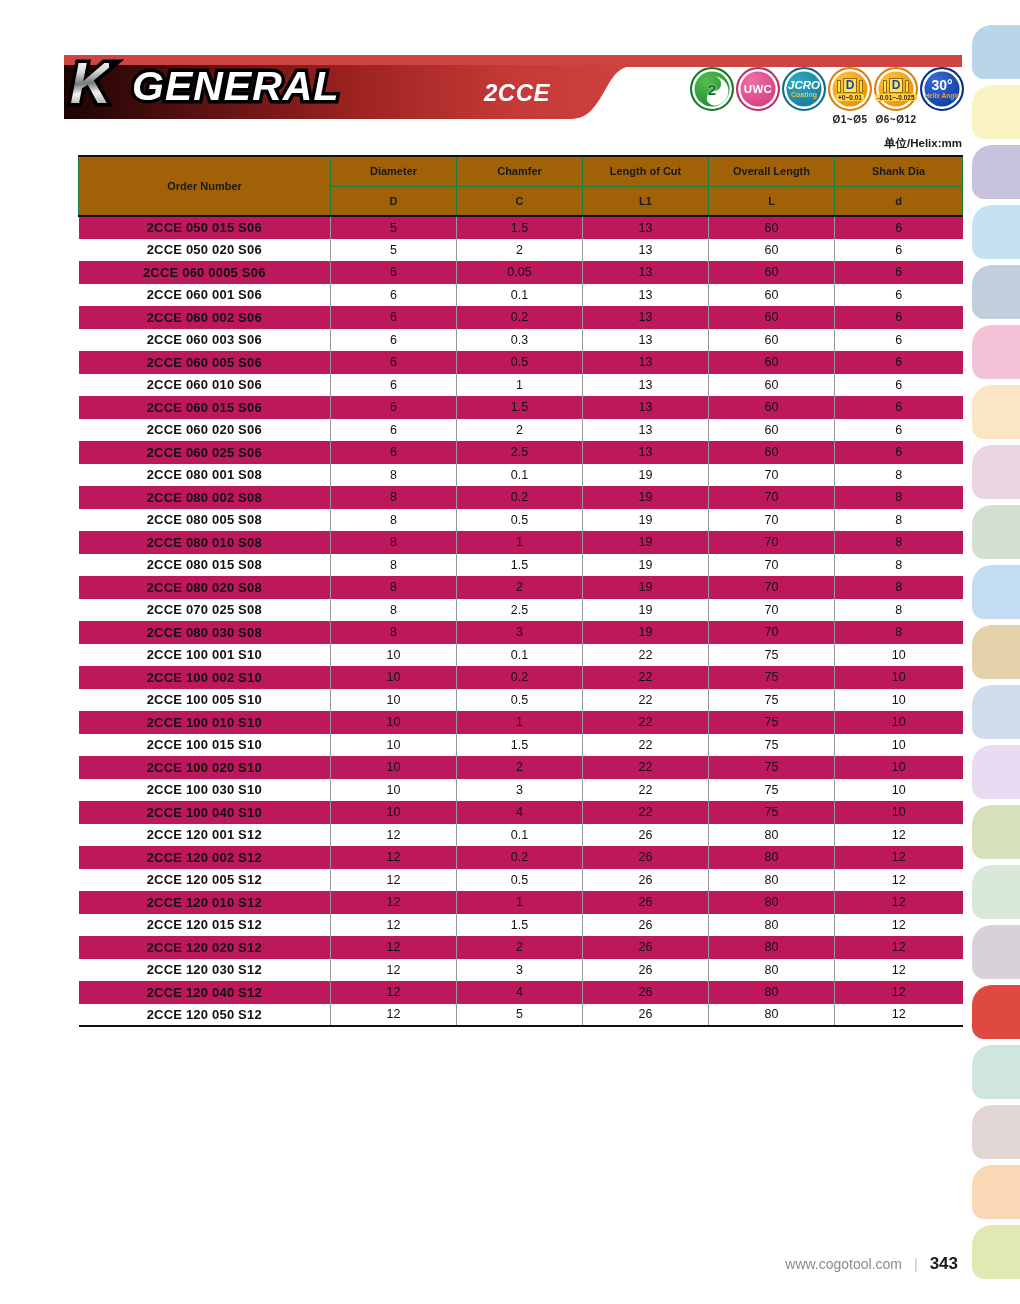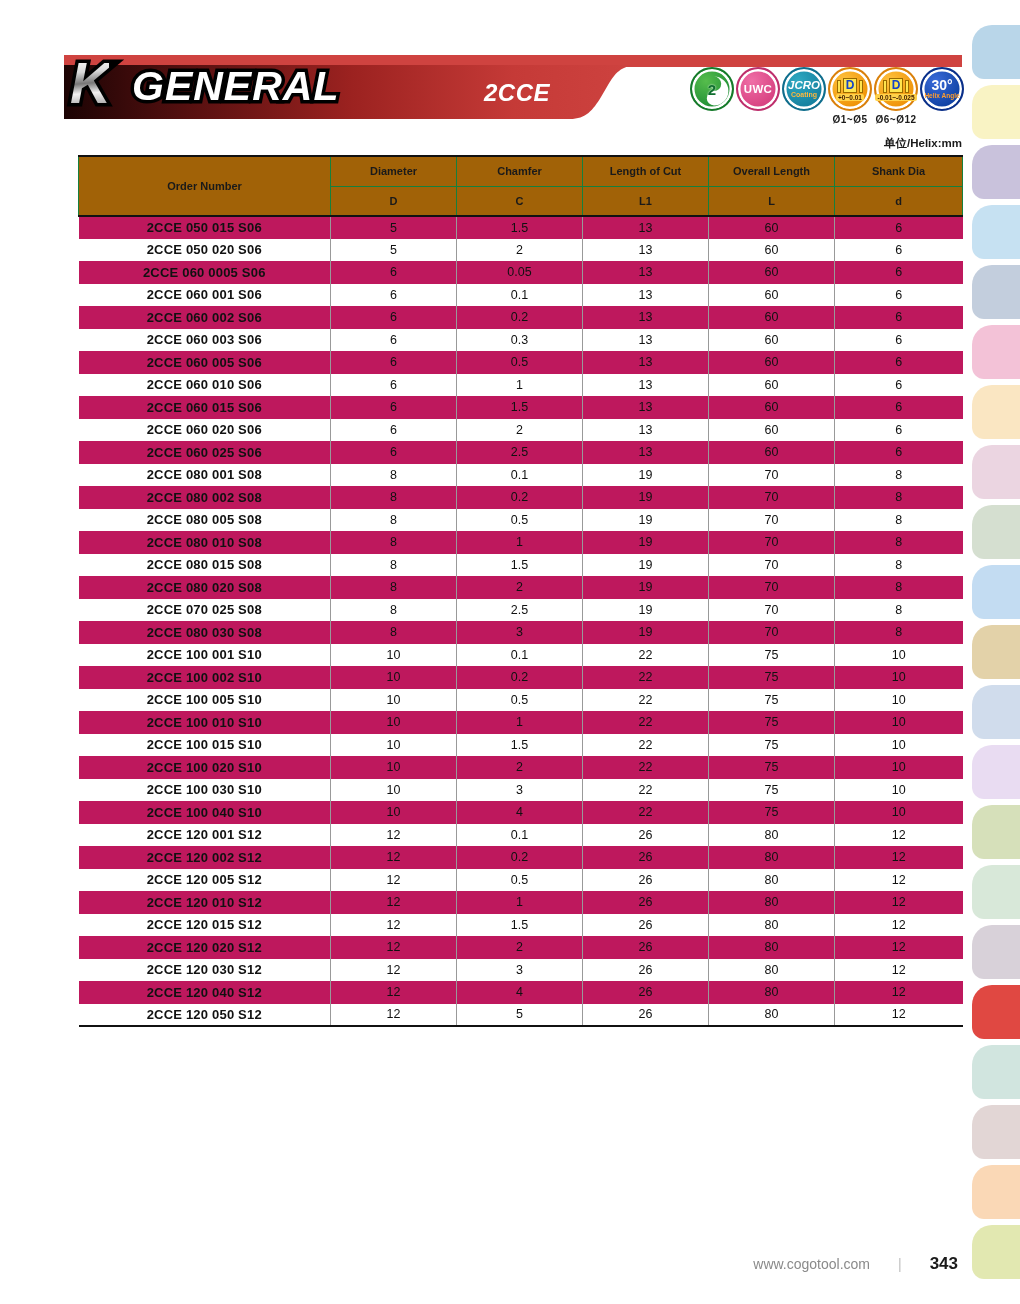--- a/index.html
+++ b/index.html
@@ -60,21 +60,21 @@
   table.spec tbody td { height:22.5px; text-align:center; vertical-align:middle;
                         border-left:1px solid #999; border-right:1px solid #999;
                         font-size:12.5px; color:#111; line-height:1; }
   table.spec tbody td:first-child { border-left:none; }
   table.spec tbody td:last-child { border-right:none; }
   table.spec tbody td.order { font-weight:700; font-size:13px; letter-spacing:0.2px; }
   table.spec tbody tr.alt { background:#be185d; }
   table.spec tbody tr:last-child td { border-bottom:2px solid #111; }
 
   
-  .footer { position:absolute; top:1254px; right:62px; display:flex; align-items:baseline; gap:28px; }
+  .footer { position:absolute; top:1254px; right:62px; display:flex; align-items:baseline; gap:12px; }
   .footer .site { font-size:14px; color:#8a8a8a; }
   .footer .sep { font-size:14px; color:#c0c0c0; }
   .footer .pagenum { font-size:17px; font-weight:600; color:#1a1a1a; }
 
   
   .tabs { position:absolute; top:25px; right:0; width:48px; display:flex; flex-direction:column; gap:6px; }
   .tabs .tab { height:54px; border-radius:20px 0 0 12px; }
 </style>
 </head>
 <body>

